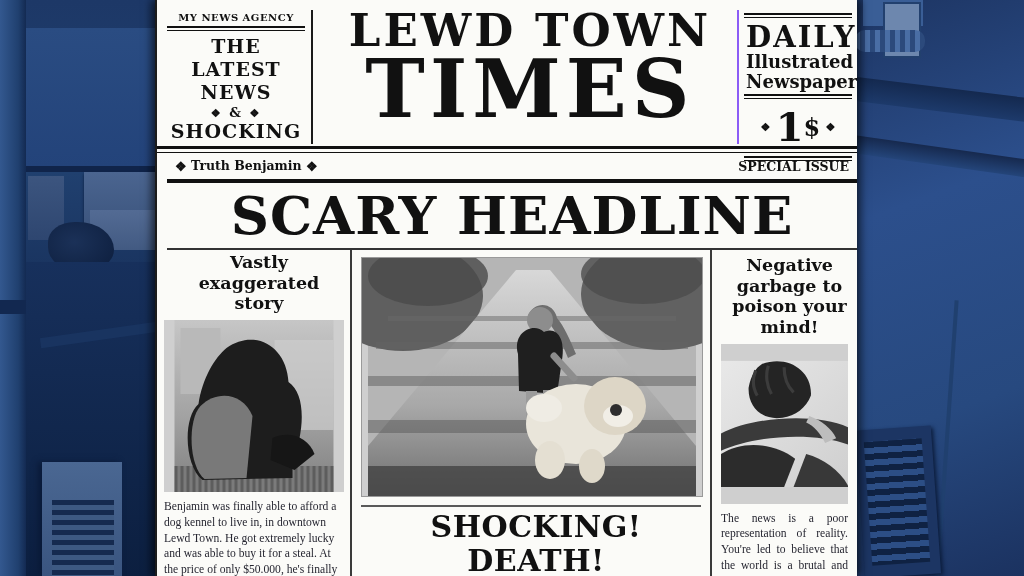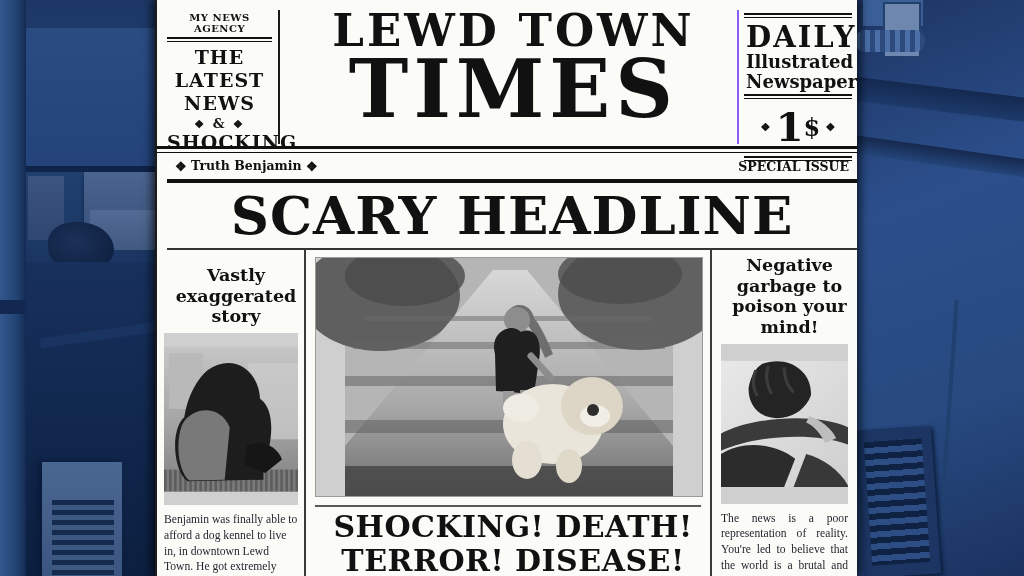--- a/index.html
+++ b/index.html
@@ -33,42 +33,42 @@
   .vent{left:5px;top:428px;width:76px;height:148px;background:#1c3563;transform:rotate(-4deg);box-shadow:2px 2px 4px #0a1a38;}
   .vent-inner{left:13px;top:440px;width:58px;height:124px;background:repeating-linear-gradient(180deg,#0f2243 0 6px,#2c4e85 6px 12px);transform:rotate(-4deg);}
   
   .paper{
     position:absolute;left:155px;top:0;width:702px;height:576px;background:#fbfbf8;
     border-left:2px solid #1c1c1c;box-shadow:-4px 0 8px rgba(0,0,0,.55),4px 0 8px rgba(0,0,0,.55);
     box-sizing:border-box;overflow:hidden;
   }
   .slab{font-family:"DejaVu Serif",serif;font-weight:bold;margin-left:10px;}
   .masthead{display:flex;height:146px;box-sizing:border-box;padding-top:6px;}
-  .agency-box{width:123px;box-sizing:border-box;border-right:2px solid #1a1a1a;margin:4px 0 2px;padding:2px 6px 0 10px;text-align:center;}
+  .agency-box{width:156px;box-sizing:border-box;border-right:2px solid #1a1a1a;margin:4px 0 2px;padding:2px 6px 0 10px;text-align:center;}
   .agency-title{font-size:10px;letter-spacing:.5px;}
   .dbl-rule{border-top:2px solid #111;border-bottom:1px solid #111;height:2px;margin:3px 0 4px;}
   .agency-lines{font-size:19px;line-height:1.22;letter-spacing:1px;}
   .amp-row{font-size:13px;letter-spacing:2px;}
   .orn{font-size:11px;vertical-align:middle;}
   .masthead-center{flex:1;text-align:center;padding-top:2px;}
   .mast-line1{font-size:45px;line-height:1;letter-spacing:3px;}
   .mast-line2{font-size:80px;line-height:.92;letter-spacing:5px;}
   .price-box{width:120px;box-sizing:border-box;border-left:2px solid #8b5cf6;margin:4px 0 2px;padding:0 5px;text-align:center;}
   .price-daily{font-size:29px;line-height:1.05;letter-spacing:2px;text-align:left;padding-left:2px;}
   .price-sub{font-size:18px;line-height:1.08;text-align:right;padding-left:2px;}
   .price-row{font-size:15px;margin-top:8px;}
   .price-num{font-size:40px;line-height:1;vertical-align:middle;}
   .price-sym{font-size:24px;vertical-align:middle;}
   .rule-thick{border-top:3px solid #111;border-bottom:1px solid #111;height:3px;}
   .volume-bar{display:flex;justify-content:space-between;align-items:center;height:26px;padding:0 8px;border-bottom:4px solid #111;font-size:12.5px;}
   .vol-center .orn{font-size:13px;}
   .headline{text-align:center;font-size:53px;line-height:1.02;padding:5px 0 6px;border-bottom:2px solid #333;letter-spacing:1px;}
   .columns{display:flex;height:326px;overflow:hidden;}
   .col{box-sizing:border-box;}
-  .col-left{width:149px;padding:15px 6px 0 7px;border-right:2px solid #3a3a3a;}
+  .col-left{width:195px;padding:2px 6px 0 7px;border-right:2px solid #3a3a3a;}
   .col-center{flex:1;padding:7px 9px 0;border-right:2px solid #3a3a3a;text-align:center;}
   .col-right{width:145px;padding:5px 9px 0 9px;}
   .col-head{text-align:center;font-size:17.5px;line-height:1.18;margin-bottom:6px;}
   .photo{display:block;width:100%;background:#cfcfcf;}
   .photo-frame{border:1px solid #9a9a9a;}
   .body-text{font-size:11.6px;line-height:1.36;color:#262631;white-space:pre-line;margin-top:7px;}
   .body-just{text-align:justify;word-spacing:1px;}
   .cap-rule{height:0;border-top:2px solid #5a5a5a;margin:8px 0 3px;}
   .caption{font-size:30px;line-height:1.12;letter-spacing:.5px;white-space:pre-line;}
 </style>

